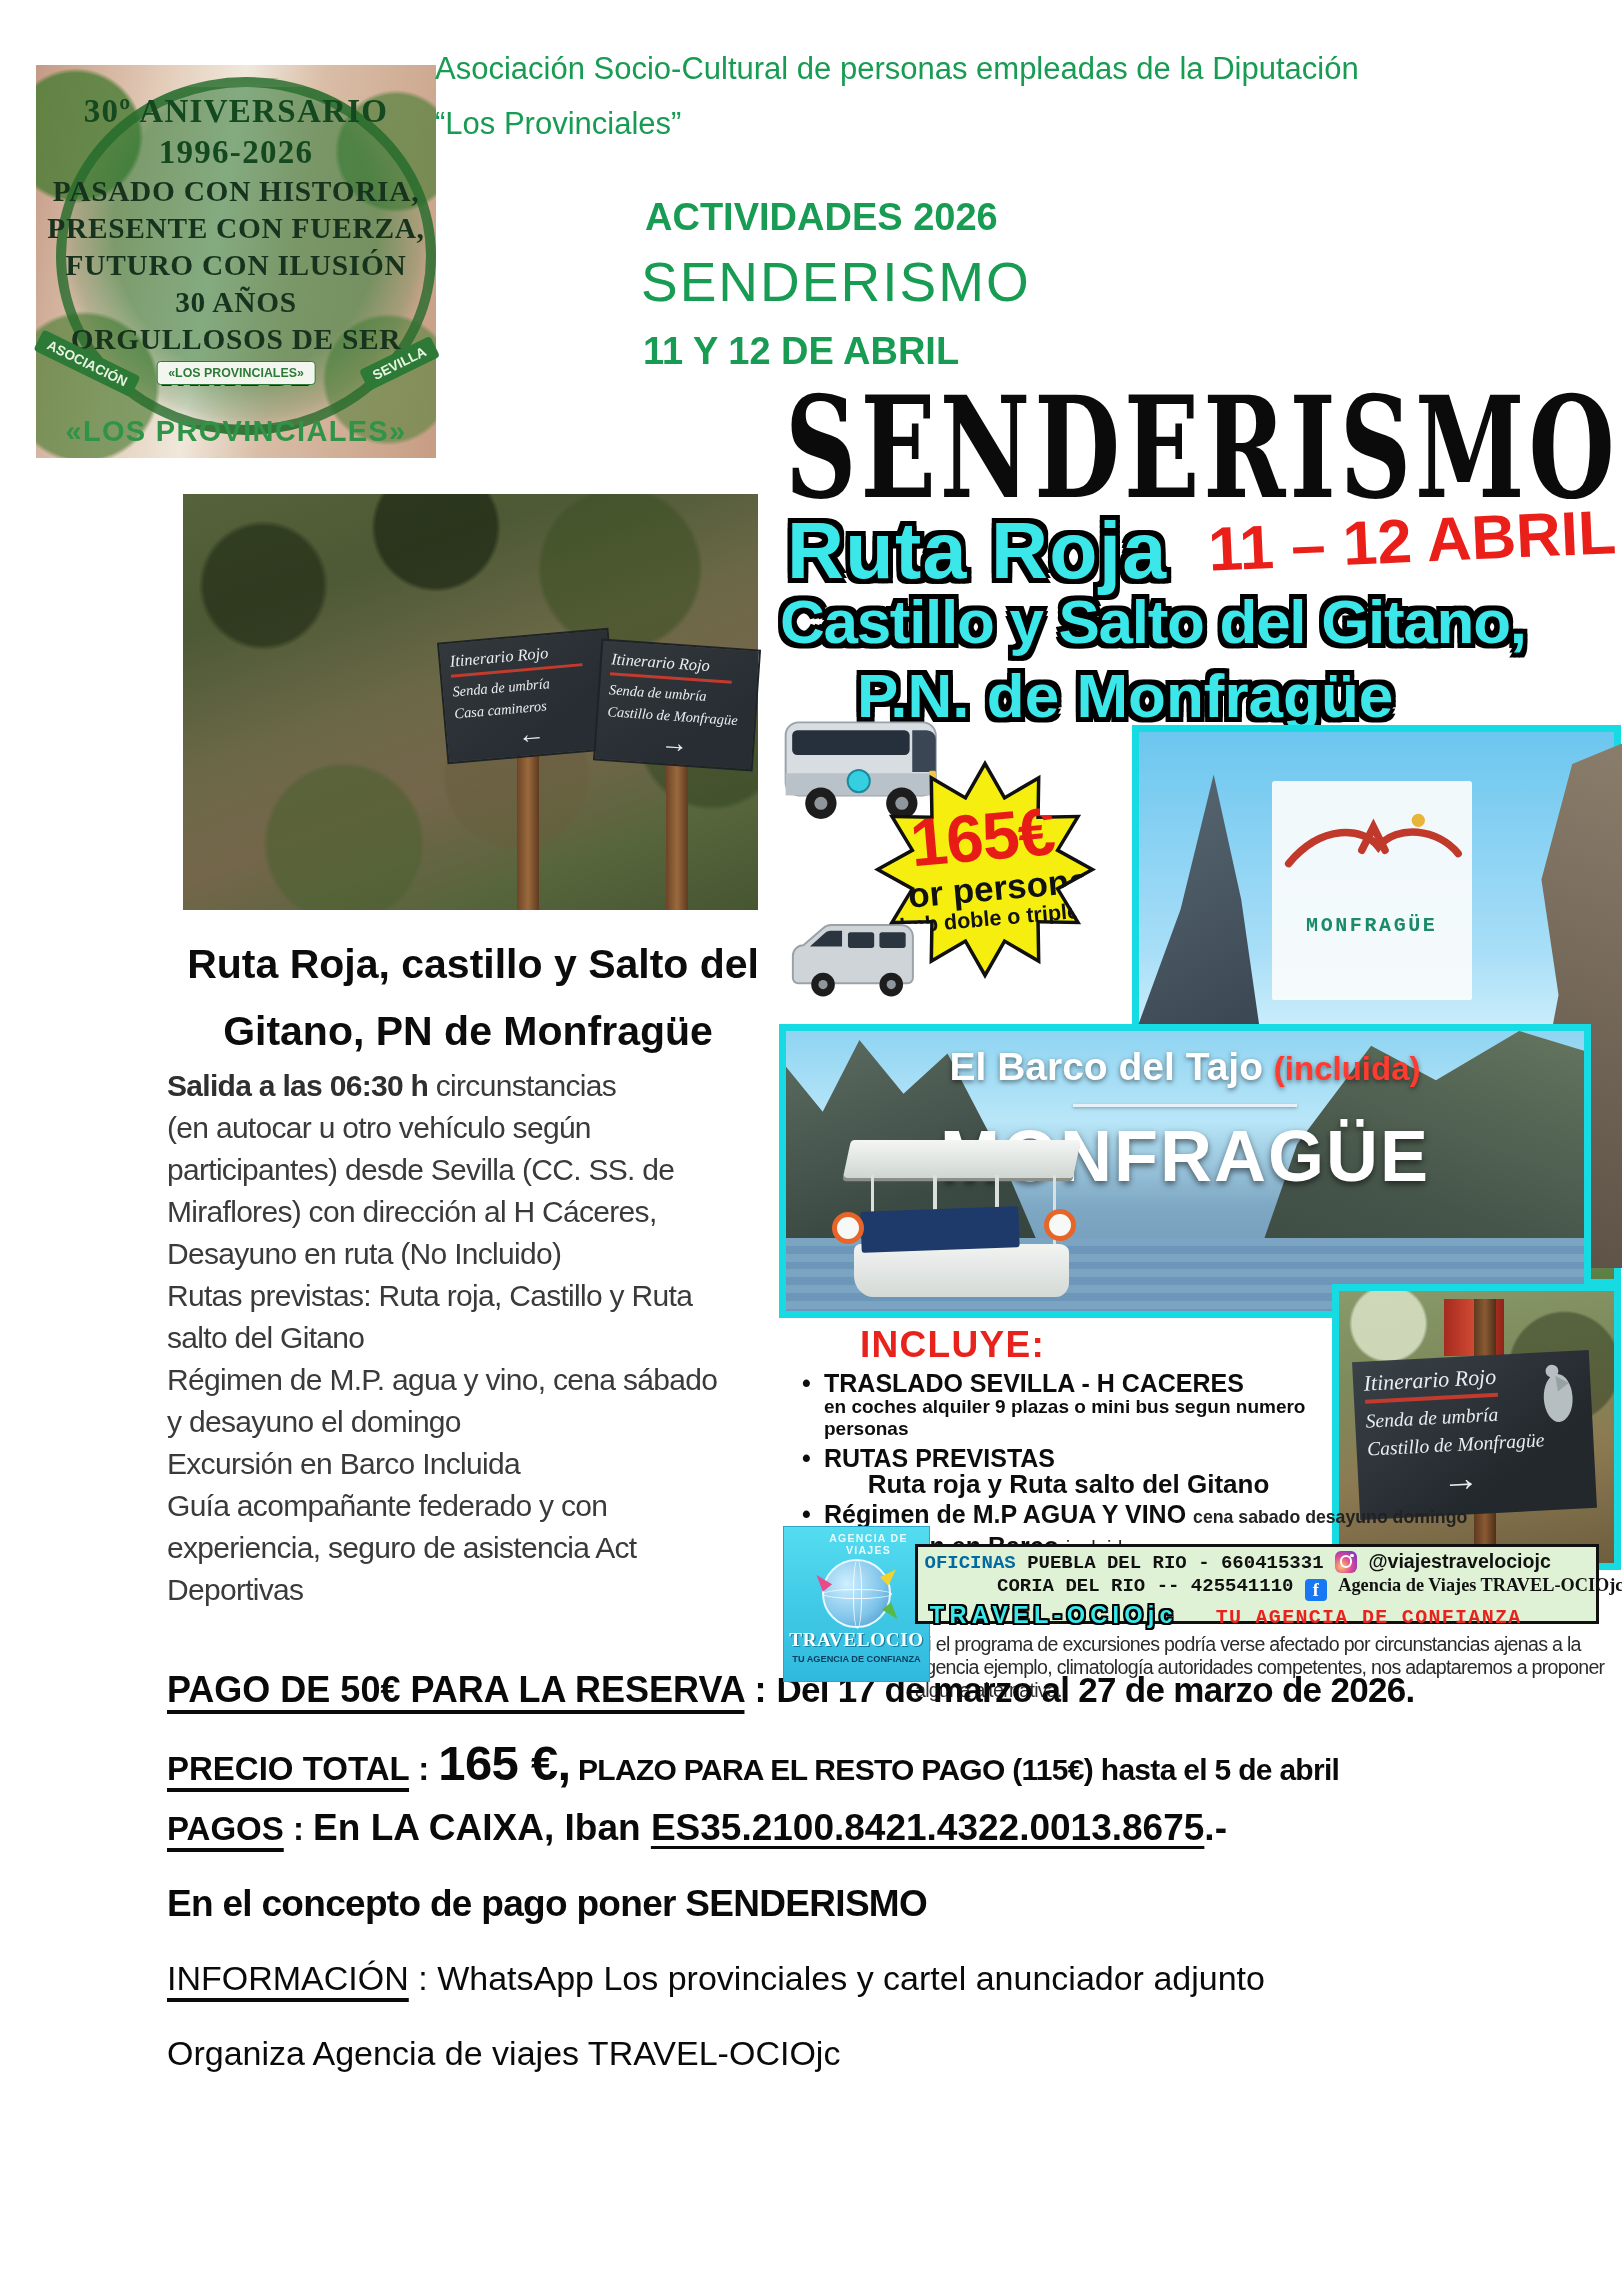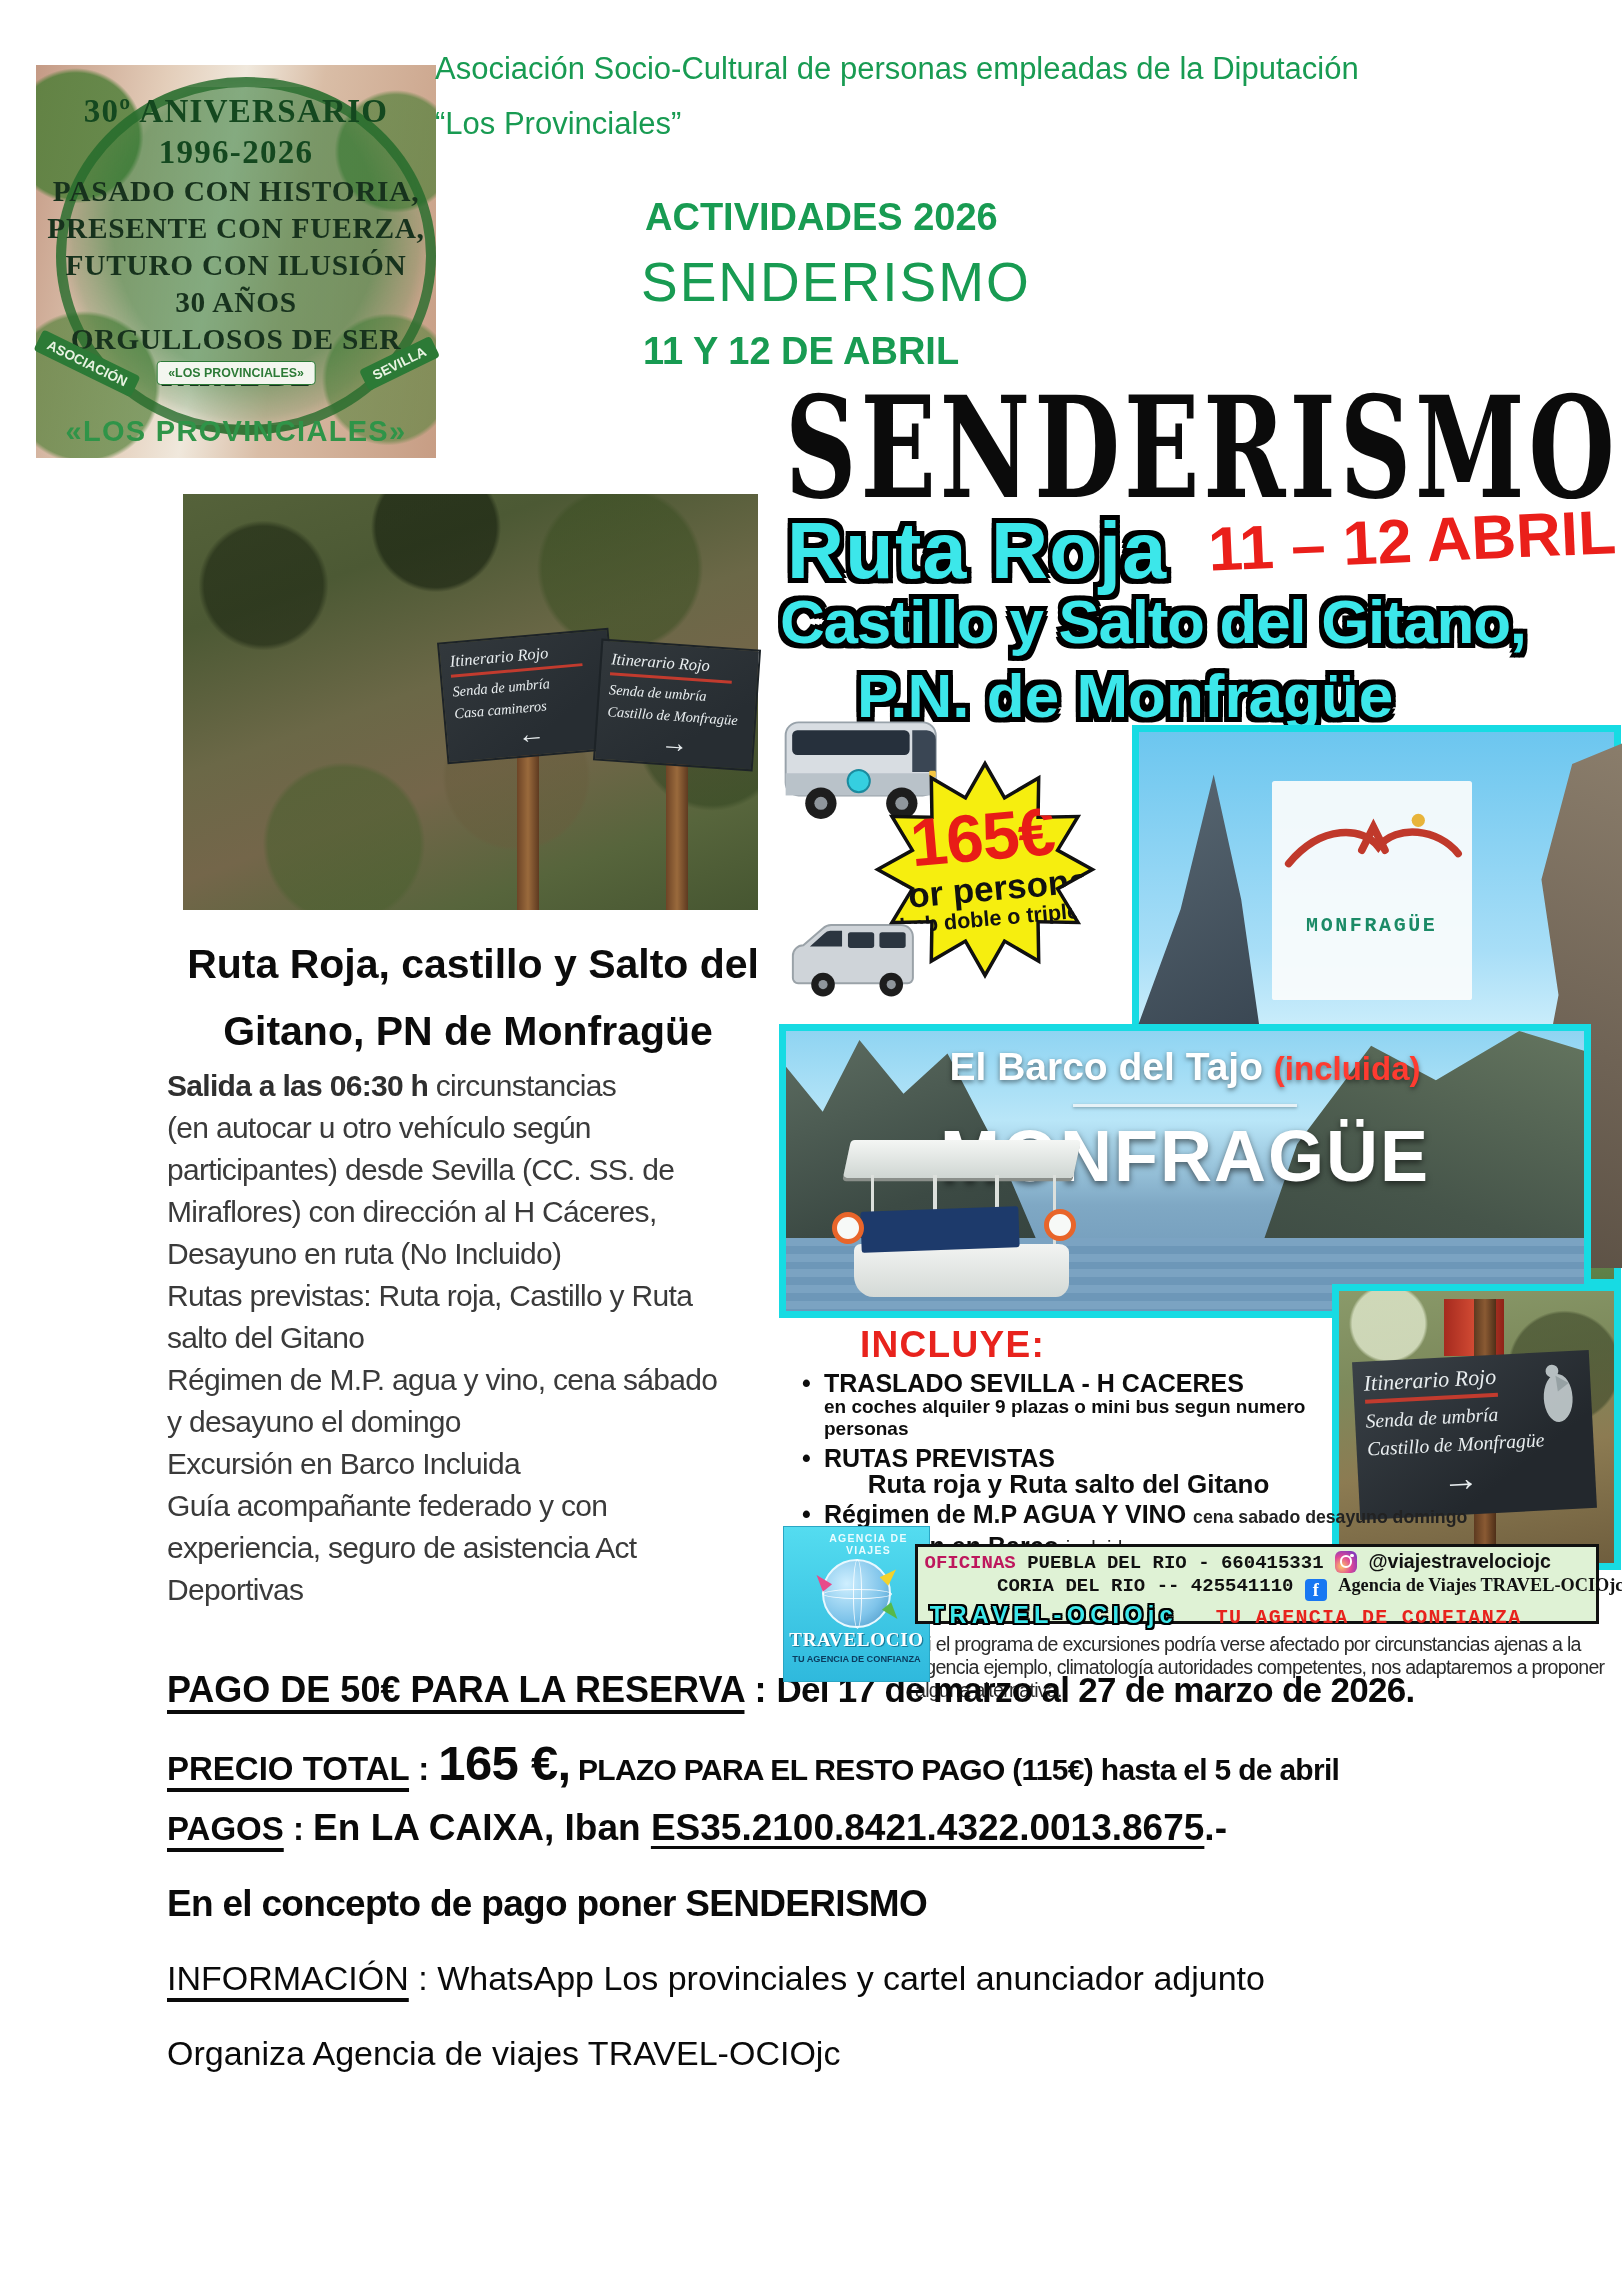--- a/index.html
+++ b/index.html
@@ -193,21 +193,21 @@
   .tlogo-name{text-align:center;font-size:19px;font-weight:800;color:#ffffff;margin-top:1.3px;
     font-family:"Liberation Serif",serif;letter-spacing:0.7px;text-shadow:1.3px 1.3px 0 #1b7f9e;}
   .tlogo-bottom{text-align:center;font-size:9.2px;font-weight:700;color:#0b3b5e;margin-top:2.6px;}
 
   .banner{left:915px;top:1544px;width:684px;height:80px;background:#dff2d5;
     border:3.3px solid #101010;font-family:"Liberation Mono",monospace;z-index:6;box-sizing:border-box;}
   .brow{white-space:nowrap;}
   .brow1{margin:3.3px 0 0 6.5px;font-size:19px;font-weight:700;}
   .brow2{margin:0.7px 0 0 79px;font-size:19px;font-weight:700;}
   .brow3{margin:1.3px 0 0 11.8px;font-size:23.6px;font-weight:800;}
-  .red{color:#be185d;}
+  .red{color:#0369a1;}
   .handle{font-family:"Liberation Sans",sans-serif;font-weight:800;font-size:19.6px;}
   .fbname{font-family:"Liberation Serif",serif;font-weight:700;font-size:18.3px;}
   .brand{color:#3ce7ea;letter-spacing:5.2px;font-family:"Liberation Sans",sans-serif;
     text-shadow:-2px -2px 0 #000,2px -2px 0 #000,-2px 2px 0 #000,2px 2px 0 #000,
       0 -2px 0 #000,0 2px 0 #000,-2px 0 0 #000,2px 0 0 #000;}
   .tagline{color:#e8231d;font-size:20px;letter-spacing:1.3px;margin-left:23.6px;}
   .ig{display:inline-block;width:22px;height:22px;border-radius:5.9px;position:relative;vertical-align:-4.6px;
     background:radial-gradient(circle at 30% 70%,#fdc468,#df4996 45%,#8a3ab9 80%);}
   .ig::before{content:"";position:absolute;inset:4.6px;border:2px solid #fff;border-radius:50%;}
   .ig::after{content:"";position:absolute;right:3.3px;top:3.3px;width:3.3px;height:3.3px;border-radius:50%;background:#fff;}

